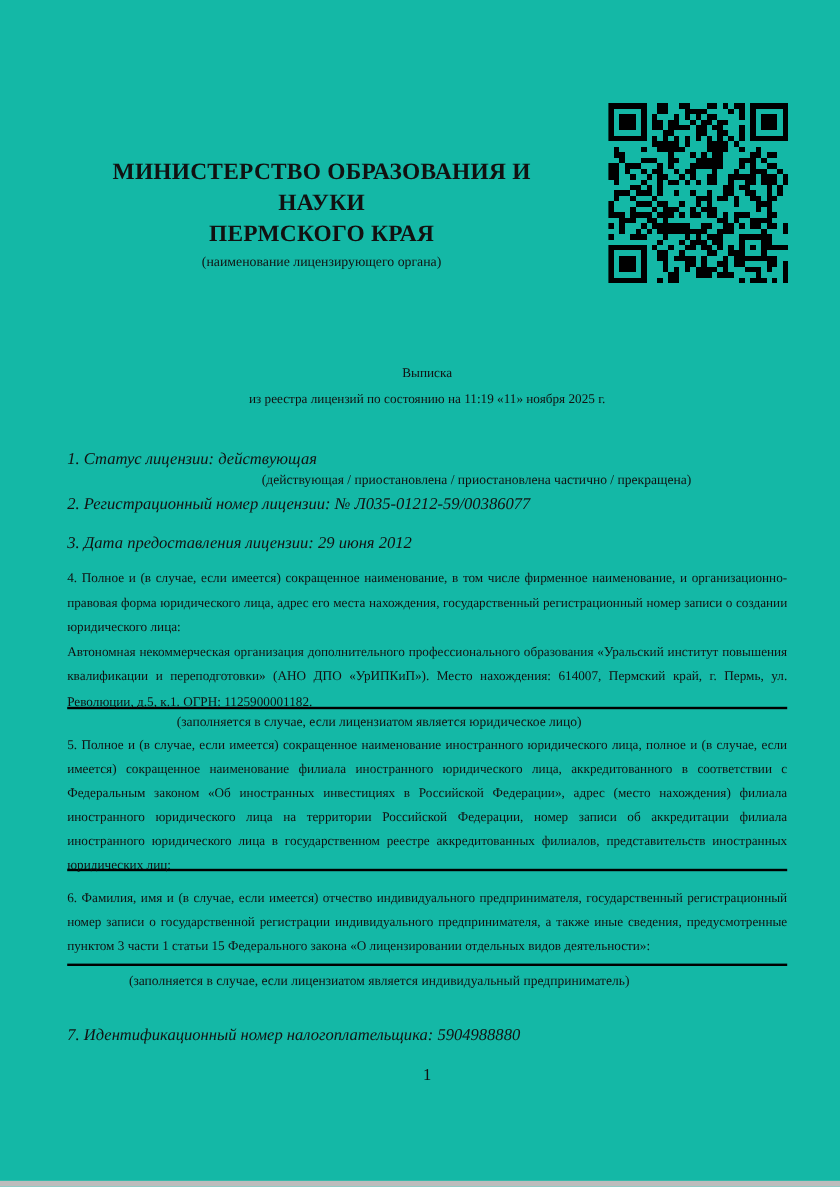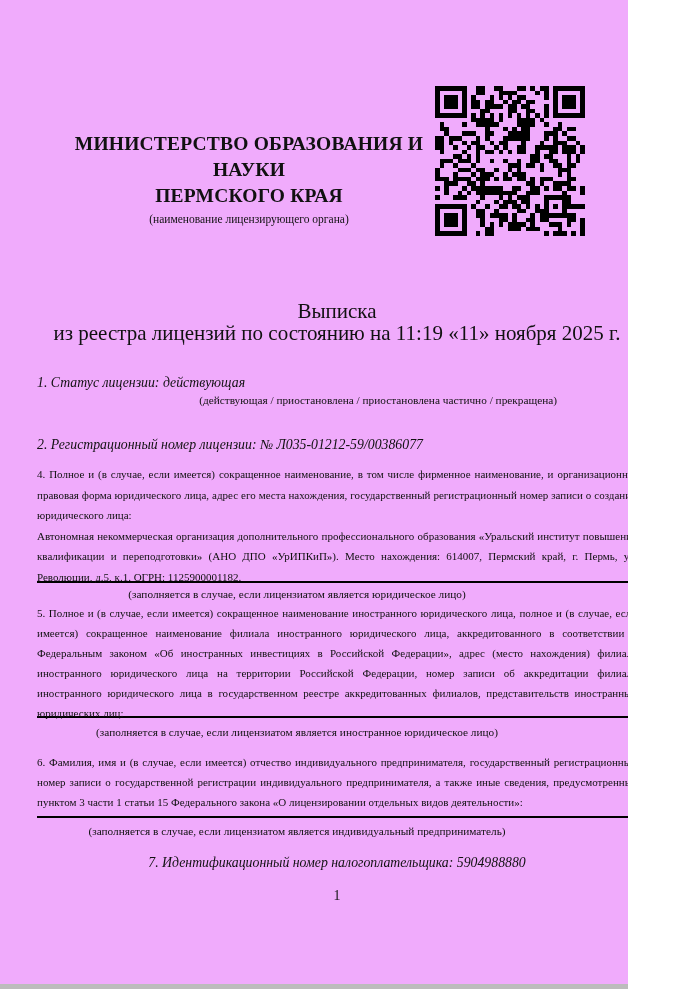--- a/index.html
+++ b/index.html
@@ -1,54 +1,54 @@
 <!DOCTYPE html>
 <html><head>
 <meta charset="utf-8">
 <style>
   * { margin:0; padding:0; box-sizing:border-box; }
   html,body { background:#ffffff; }
   .page {
     position:relative;
-    width:628px; height:989px;
-    background:#f0abfc;
+    width:700px; height:989px;
+    background:#14b8a6;
     color:#111;
     font-family:"Liberation Serif","DejaVu Serif",serif;
-    padding-left:37px; padding-right:34px;
+    padding-left:56px; padding-right:34px;
     overflow:hidden;
   }
   
   .header-row { position:relative; height:237px; }
   .org-block { position:absolute; left:0; top:131px; width:424px; text-align:center; }
   .org-line { font-size:19.5px; font-weight:bold; line-height:26px; letter-spacing:.2px; }
   .org-caption { font-size:11.5px; line-height:15px; margin-top:3px; }
   .qr-box { position:absolute; top:85px; right:9px; width:150px; height:152px; }
   .qr-box svg { width:100%; height:100%; shape-rendering:crispEdges; }
   
-  .doc-title { margin-top:64px; width:600px; text-align:center; font-size:21px; line-height:21.5px; }
+  .doc-title { margin-top:64px; width:600px; text-align:center; font-size:11px; line-height:21.5px; }
   
   .item-line { font-size:13.8px; line-height:20px; width:600px;font-style:italic; }
   .para { font-size:11px; line-height:20.5px; text-align:justify; width:600px; }
   .para.tight { line-height:20px; }
   .field-caption { font-size:11.3px; line-height:14px; width:520px; text-align:center; }
   .rule { width:600px; height:2px; background:#000; }
   #item1 { margin-top:29px; }
   #caption1 { margin-top:0;text-align:right; }
-  #item2 { margin-top:28px; }
+  #item2 { margin-top:3px; }
   #item3 { margin-top:13px; }
   #item4 { margin-top:9px; }
   #rule1 { margin-top:-6px; }
   #caption2 { margin-top:4px; }
   #item5 { margin-top:2px; }
   #rule2 { margin-top:-7px; }
   #caption3 { margin-top:7px; }
   #item6 { margin-top:13px; }
   #rule3 { margin-top:4px; }
   #caption4 { margin-top:6px; }
-  #item7 { margin-top:15px;text-align:center; }
+  #item7 { margin-top:28px; }
   .page-num { margin-top:13px; width:600px; text-align:center; font-size:13.8px; line-height:20px; }
   .page-edge { position:absolute; left:0; right:0; bottom:0; height:5px; background:#bcbcbc; }
 </style>
 </head>
 <body>
 
 <div class="page">
 
   <div class="header-row">
     <div class="org-block">
@@ -66,31 +66,31 @@
   <div class="doc-title">
     <div>Выписка</div>
     <div>из реестра лицензий по состоянию на 11:19 «11» ноября 2025 г.</div>
   </div>
 
   <div id="item1" class="item-line">1. Статус лицензии: действующая</div>
   <div id="caption1" class="field-caption">(действующая / приостановлена / приостановлена частично / прекращена)</div>
 
   <div id="item2" class="item-line">2. Регистрационный номер лицензии: № Л035-01212-59/00386077</div>
 
+  <div id="item3" class="item-line">3. Дата предоставления лицензии: 29 июня 2012</div>
 
   <div id="item4">
     <div class="para">4. Полное и (в случае, если имеется) сокращенное наименование, в том числе фирменное наименование, и организационно-правовая форма юридического лица, адрес его места нахождения, государственный регистрационный номер записи о создании юридического лица:</div>
     <div class="para">Автономная некоммерческая организация дополнительного профессионального образования «Уральский институт повышения квалификации и переподготовки» (АНО ДПО «УрИПКиП»). Место нахождения: 614007, Пермский край, г. Пермь, ул. Революции, д.5, к.1. ОГРН: 1125900001182.</div>
   </div>
   <div id="rule1" class="rule"></div>
   <div id="caption2" class="field-caption">(заполняется в случае, если лицензиатом является юридическое лицо)</div>
 
   <div id="item5" class="para tight">5. Полное и (в случае, если имеется) сокращенное наименование иностранного юридического лица, полное и (в случае, если имеется) сокращенное наименование филиала иностранного юридического лица, аккредитованного в соответствии с Федеральным законом «Об иностранных инвестициях в Российской Федерации», адрес (место нахождения) филиала иностранного юридического лица на территории Российской Федерации, номер записи об аккредитации филиала иностранного юридического лица в государственном реестре аккредитованных филиалов, представительств иностранных юридических лиц:</div>
   <div id="rule2" class="rule"></div>
-  <div id="caption3" class="field-caption">(заполняется в случае, если лицензиатом является иностранное юридическое лицо)</div>
 
   <div id="item6" class="para tight">6. Фамилия, имя и (в случае, если имеется) отчество индивидуального предпринимателя, государственный регистрационный номер записи о государственной регистрации индивидуального предпринимателя, а также иные сведения, предусмотренные пунктом 3 части 1 статьи 15 Федерального закона «О лицензировании отдельных видов деятельности»:</div>
   <div id="rule3" class="rule"></div>
   <div id="caption4" class="field-caption">(заполняется в случае, если лицензиатом является индивидуальный предприниматель)</div>
 
   <div id="item7" class="item-line">7. Идентификационный номер налогоплательщика: 5904988880</div>
 
   <div class="page-num">1</div>
 
   <div class="page-edge"></div>

